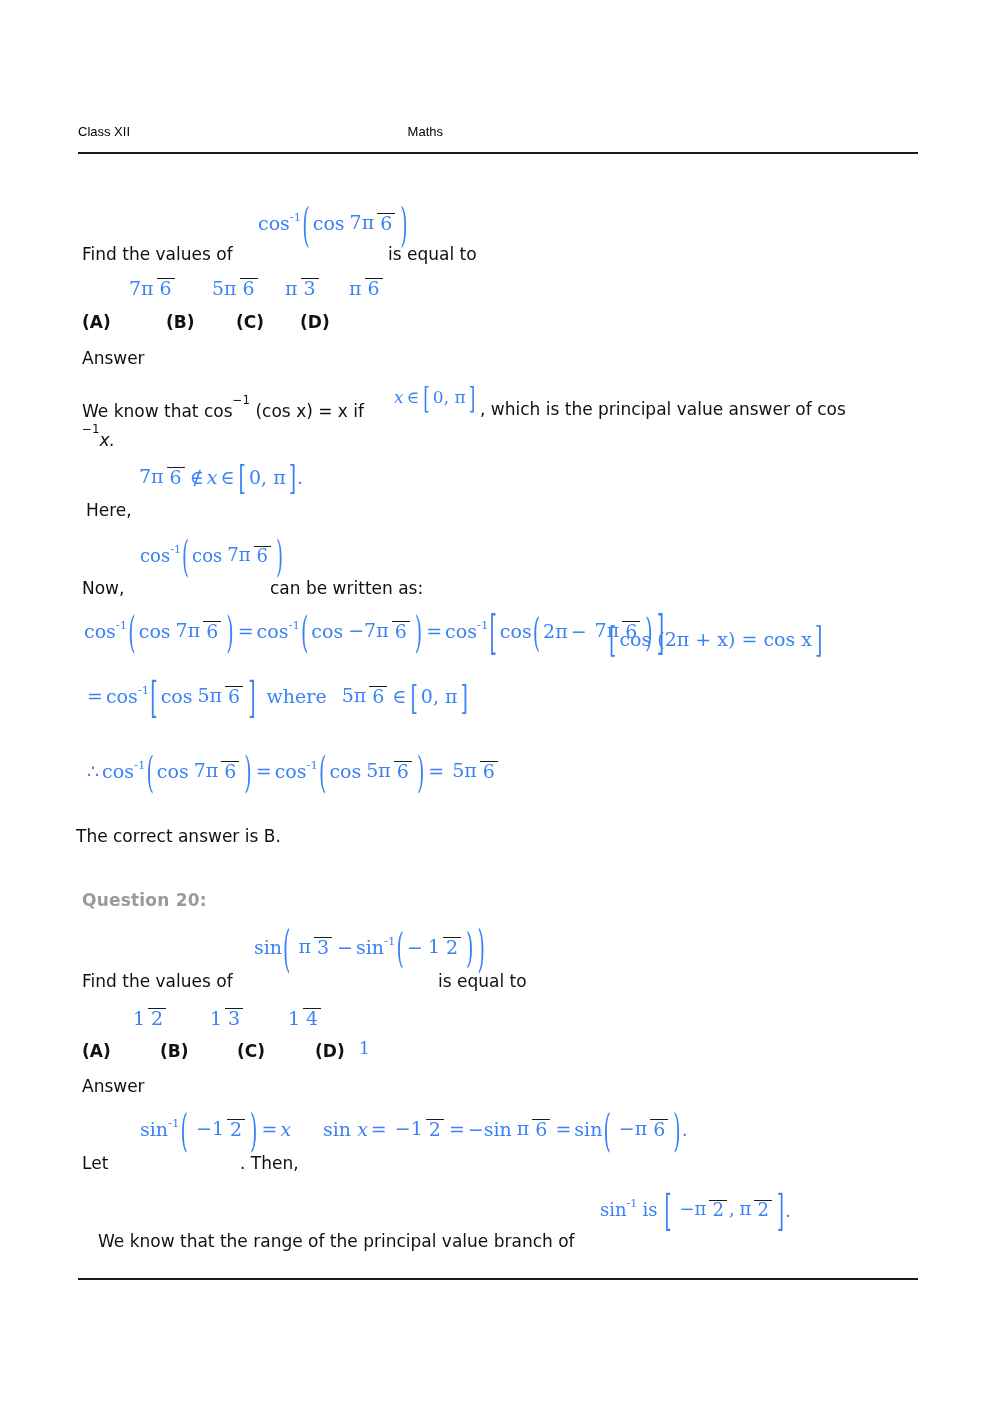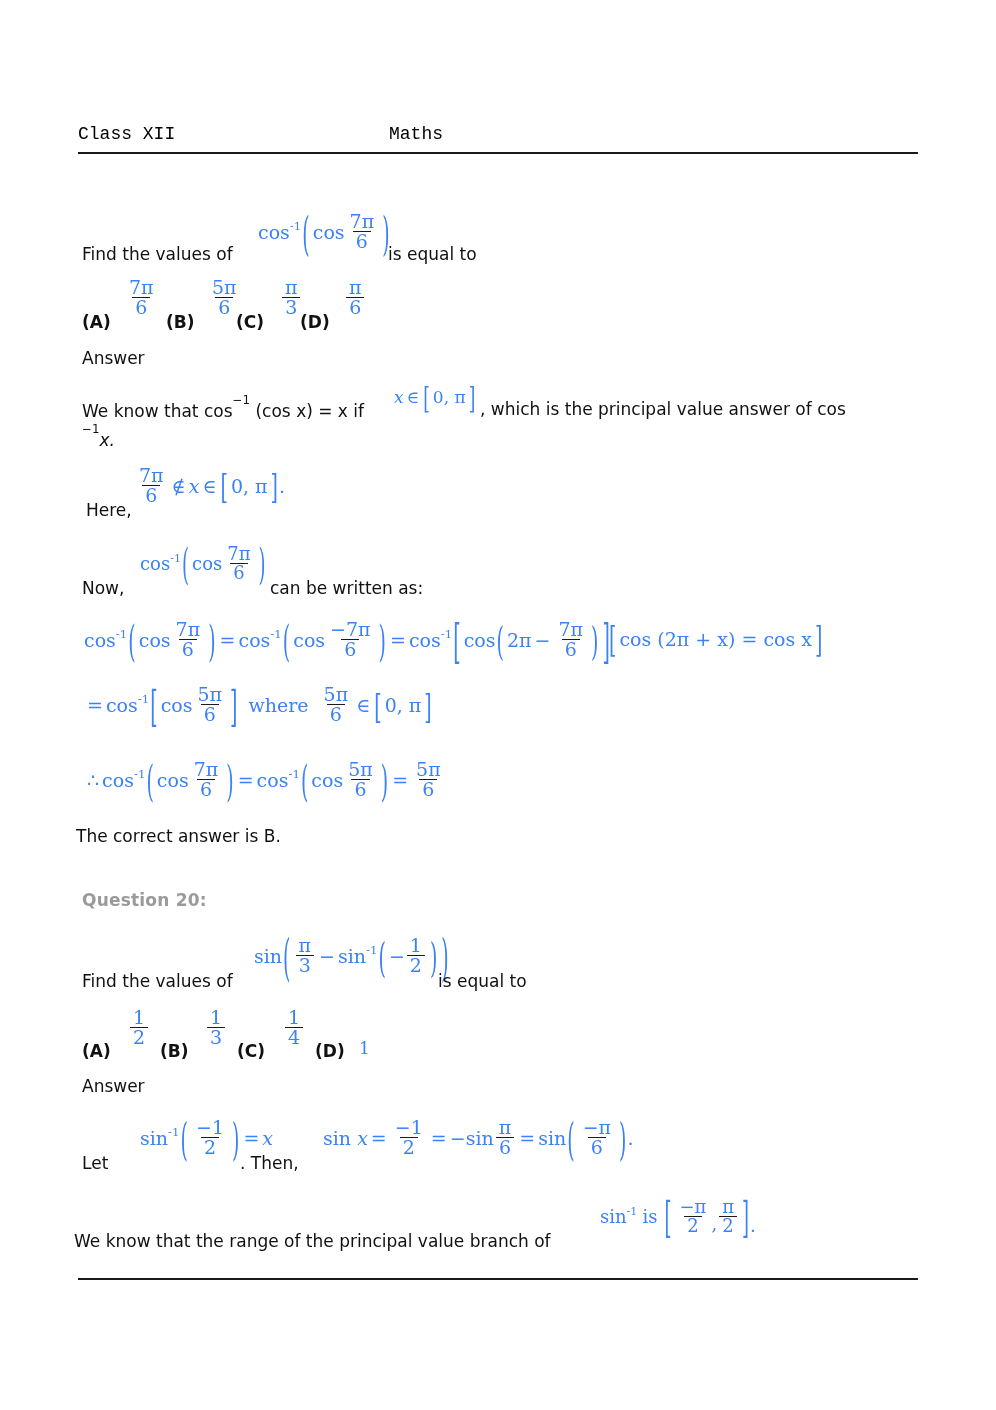--- a/index.html
+++ b/index.html
@@ -25,22 +25,22 @@
 
   
   .header {
     position: absolute;
     left: 78px;
     top: 124px;
     width: 840px;
     height: 30px;
     display: flex;
     align-items: baseline;
-    font-size: 18px;
-    font-family: Liberation Mono, monospace;
+    font-size: 13px;
+    font-family: Liberation Sans, sans-serif;
   }
   .header-left  { width: 215px; text-align: left; }
   .header-mid   { flex: 1; text-align: center; }
   .header-right { width: 150px; text-align: right; }
 
   .header-rule {
     position: absolute;
     left: 78px;
     top: 152px;
     width: 840px;
@@ -94,21 +94,21 @@
     white-space: nowrap;
     display: flex;
     align-items: center;
   }
   .mi { font-style: italic; }
   .mo { padding: 0 3px; }
 
   
   .frac {
     display: inline-flex;
-    flex-direction: column;
+    flex-direction: row;
     align-items: center;
     justify-content: center;
     vertical-align: middle;
     margin: 0 2px;
     line-height: 1.02;
   }
   .frac > .num { padding: 0 3px; }
   .frac > .den { padding: 0 3px; border-top: 1.4px solid #1b1b1b; }
 
   
@@ -509,21 +509,21 @@
         <span class="frac">
           <span class="num">−π</span>
           <span class="den">6</span>
         </span>
       </span>
       <span class="pr">)</span>
     </span>
     <span>.</span>
   </div>
 
-  <div class="btext" style="left:74px; top:1230px;">We know that the range of the principal value branch of</div>
+  <div class="btext" style="left:98px; top:1230px;">We know that the range of the principal value branch of</div>
 
   <div class="math" style="left:600px; top:1198px; font-size:18px;">
     <span class="func">sin</span>
       <span class="sup">-1</span>
     <span class="spc" style="width:5px;"></span>
     <span class="func">is</span>
     <span class="spc" style="width:6px;"></span>
     <span class="brack" style="--ps:2.4">
       <span class="bl">[</span>
       <span class="bbody">

